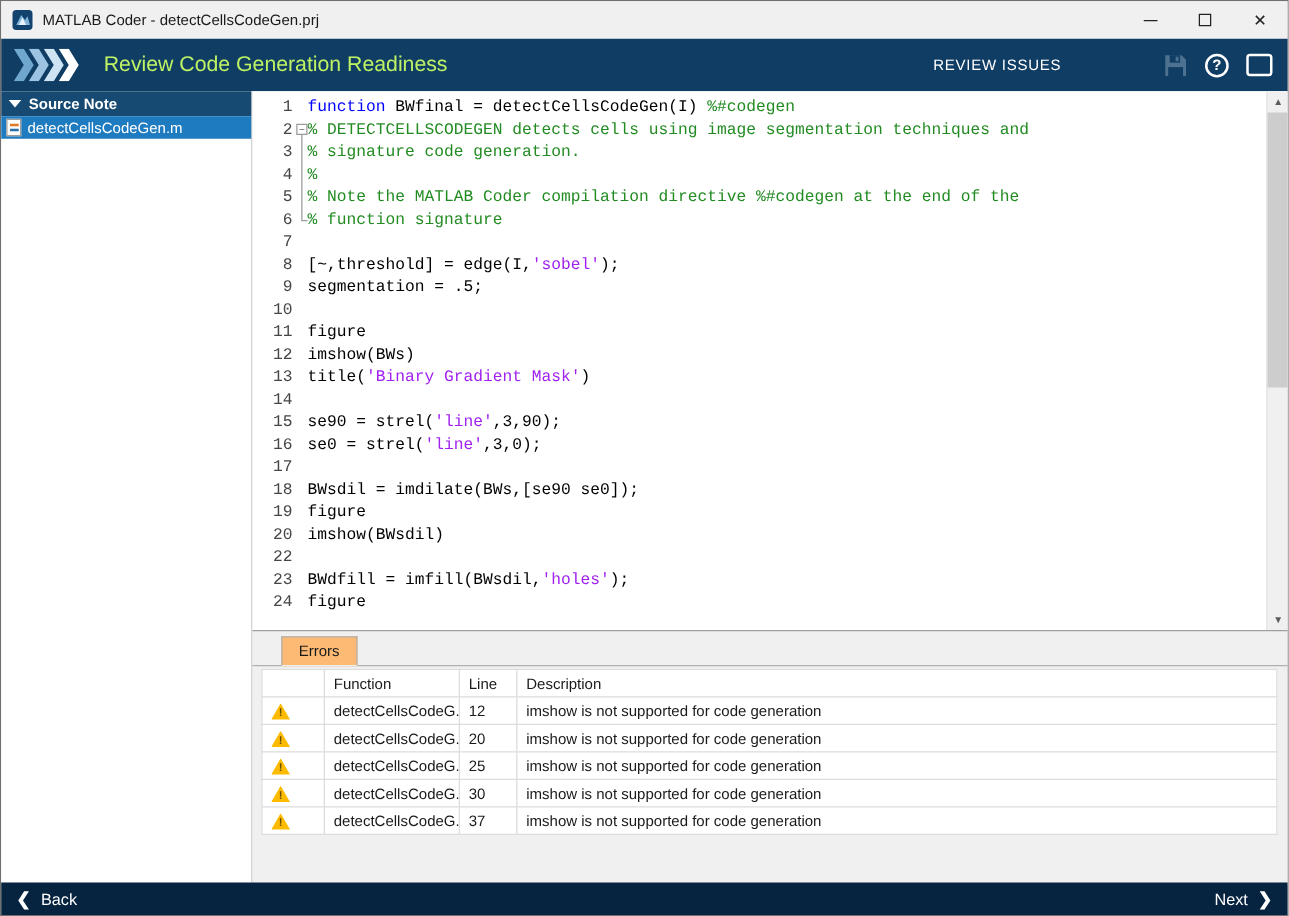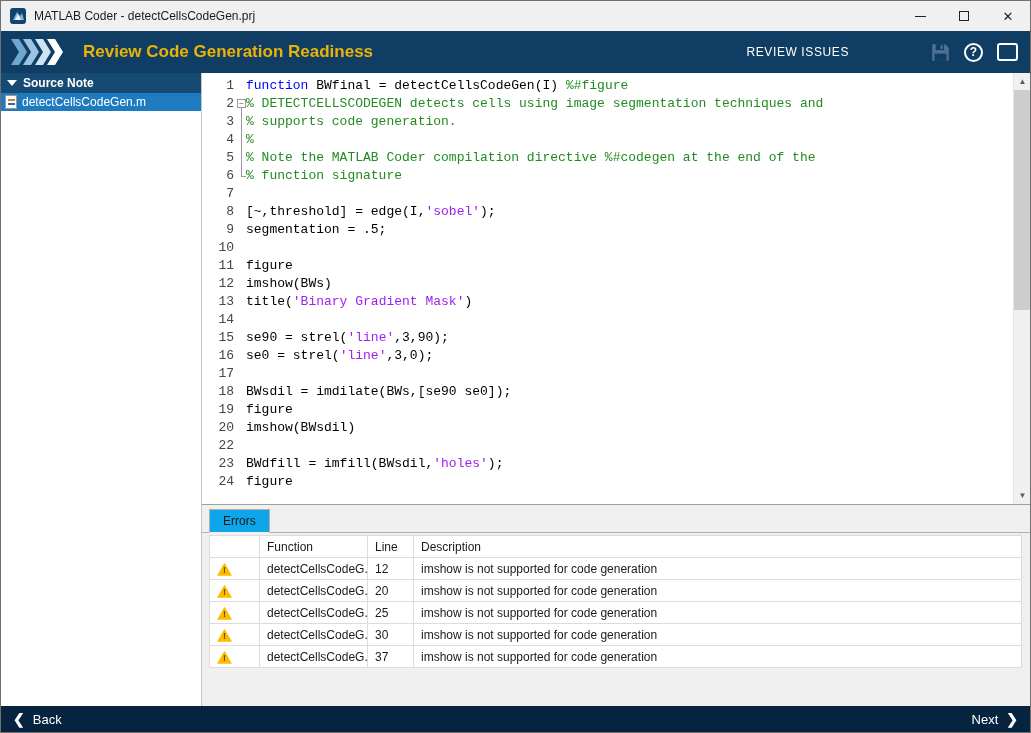--- a/index.html
+++ b/index.html
@@ -13,21 +13,21 @@
   .app-icon { width:18px; height:18px; margin-right:7px; display:inline-flex; }
   .titlebar .title { font-size:12px; color:#1a1a1a; flex:1; }
   .win-controls { display:flex; height:30px; }
   .win-btn { width:44px; height:30px; display:flex; align-items:center; justify-content:center; color:#222; font-size:13px; cursor:default; }
   .maximize-glyph { width:10px; height:10px; border:1px solid #222; display:inline-block; }
   .minimize-glyph { width:11px; height:1px; background:#222; display:inline-block; }
 
   
   .header { height:42px; background:#103d64; display:flex; align-items:center; padding:0 12px 0 10px; flex:0 0 auto; }
   .logo { margin-right:18px; display:inline-flex; }
-  .header-title { color:#eab308; font-size:17px; font-weight:700; flex:1; }
+  .header-title { color:#bef264; font-size:17px; font-weight:400; flex:1; }
   .header-right { display:flex; align-items:center; gap:14px; }
   .review-issues { color:#ffffff; font-size:12px; letter-spacing:0.6px; margin-right:68px; cursor:pointer; }
   .hdr-icon { display:inline-flex; align-items:center; justify-content:center; }
   .help-circle { width:19px; height:19px; border:2px solid #ffffff; border-radius:50%; color:#ffffff; font-size:12px; font-weight:bold; display:flex; align-items:center; justify-content:center; }
   .menu-box { width:21px; height:18px; border:2px solid #ffffff; border-radius:3px; display:flex; flex-direction:column; justify-content:space-evenly; padding:0 2px; }
   .menu-box i { display:block; height:2px; background:#ffffff; }
 
   
   .main { flex:1; display:flex; min-height:0; }
   .sidebar { width:201px; background:#ffffff; border-right:1px solid #c5c5c5; flex:0 0 auto; }
@@ -54,21 +54,21 @@
   
   .vscroll { position:absolute; right:0; top:0; bottom:0; width:17px; background:#f0f0f0; border-left:1px solid #e3e3e3; }
   .vscroll .arrow { position:absolute; left:0; width:17px; height:17px; color:#5b5b5b; font-size:8px; display:flex; align-items:center; justify-content:center; }
   .vscroll .arrow.up { top:0; }
   .vscroll .arrow.down { bottom:0; }
   .vscroll .thumb { position:absolute; left:0; top:17px; width:17px; height:220px; background:#cdcdcd; }
 
   
   .errors-panel { height:204px; background:#f0f0f0; border-top:1px solid #9f9f9f; flex:0 0 auto; }
   .tabs { padding:4px 0 0 7px; border-bottom:1px solid #b0b0b0; height:28px; }
-  .tab { display:inline-block; background:#0ea5e9; border:1px solid #b0b0b0; border-bottom:1px solid #f0f0f0; margin-bottom:-1px; padding:4px 13px; font-size:12px; color:#1a1a1a; position:relative; cursor:pointer; }
+  .tab { display:inline-block; background:#fdba74; border:1px solid #b0b0b0; border-bottom:1px solid #f0f0f0; margin-bottom:-1px; padding:4px 13px; font-size:12px; color:#1a1a1a; position:relative; cursor:pointer;margin-left:16px; }
   .errors-table-wrap { margin:2px 8px 0 7px; }
   table.errors { width:100%; border-collapse:collapse; background:#ffffff; border:1px solid #c8c8c8; table-layout:fixed; }
   table.errors th, table.errors td { border:1px solid #dcdcdc; font-size:12px; color:#1a1a1a; padding:3px 7px; height:22px; text-align:left; font-weight:normal; overflow:hidden; white-space:nowrap; }
   th.col-0, td.col-0 { width:50px; text-align:center; }
   th.col-1, td.col-1 { width:108px; }
   th.col-2, td.col-2 { width:46px; }
   .warn-icon { display:inline-block; width:15px; height:13px; background:#fdbb00; clip-path:polygon(50% 0,100% 100%,0 100%); position:relative; vertical-align:middle; }
   .warn-icon::after { content:"!"; position:absolute; left:0; right:0; bottom:-1px; text-align:center; font-size:9px; font-weight:bold; color:#6b4d00; line-height:13px; }
 
   
@@ -142,23 +142,23 @@
       <div class="sidebar-item selected">
         <span class="file-icon"></span>
         <span>detectCellsCodeGen.m</span>
       </div>
     </div>
 
     <div class="right-col">
 
       <div class="editor">
         <div class="code-area">
-            <div class="code-line"><span class="line-num">1</span><span class="line-code"><span class="tok-kw">function</span><span class="tok-pl"> BWfinal = detectCellsCodeGen(I) </span><span class="tok-cm">%#figure</span></span></div>
+            <div class="code-line"><span class="line-num">1</span><span class="line-code"><span class="tok-kw">function</span><span class="tok-pl"> BWfinal = detectCellsCodeGen(I) </span><span class="tok-cm">%#codegen</span></span></div>
             <div class="code-line"><span class="line-num">2</span><span class="line-code"><span class="tok-cm">% DETECTCELLSCODEGEN detects cells using image segmentation techniques and</span></span></div>
-            <div class="code-line"><span class="line-num">3</span><span class="line-code"><span class="tok-cm">% supports code generation.</span></span></div>
+            <div class="code-line"><span class="line-num">3</span><span class="line-code"><span class="tok-cm">% signature code generation.</span></span></div>
             <div class="code-line"><span class="line-num">4</span><span class="line-code"><span class="tok-cm">%</span></span></div>
             <div class="code-line"><span class="line-num">5</span><span class="line-code"><span class="tok-cm">% Note the MATLAB Coder compilation directive %#codegen at the end of the</span></span></div>
             <div class="code-line"><span class="line-num">6</span><span class="line-code"><span class="tok-cm">% function signature</span></span></div>
             <div class="code-line"><span class="line-num">7</span><span class="line-code"></span></div>
             <div class="code-line"><span class="line-num">8</span><span class="line-code"><span class="tok-pl">[~,threshold] = edge(I,</span><span class="tok-st">'sobel'</span><span class="tok-pl">);</span></span></div>
             <div class="code-line"><span class="line-num">9</span><span class="line-code"><span class="tok-pl">segmentation = .5;</span></span></div>
             <div class="code-line"><span class="line-num">10</span></div>
             <div class="code-line"><span class="line-num">11</span><span class="line-code"><span class="tok-pl">figure</span></span></div>
             <div class="code-line"><span class="line-num">12</span><span class="line-code"><span class="tok-pl">imshow(BWs)</span></span></div>
             <div class="code-line"><span class="line-num">13</span><span class="line-code"><span class="tok-pl">title(</span><span class="tok-st">'Binary Gradient Mask'</span><span class="tok-pl">)</span></span></div>

